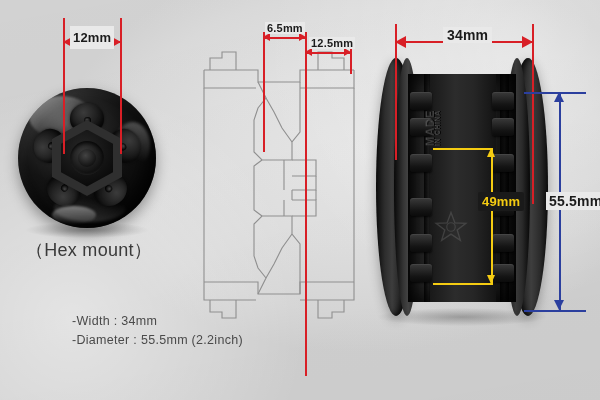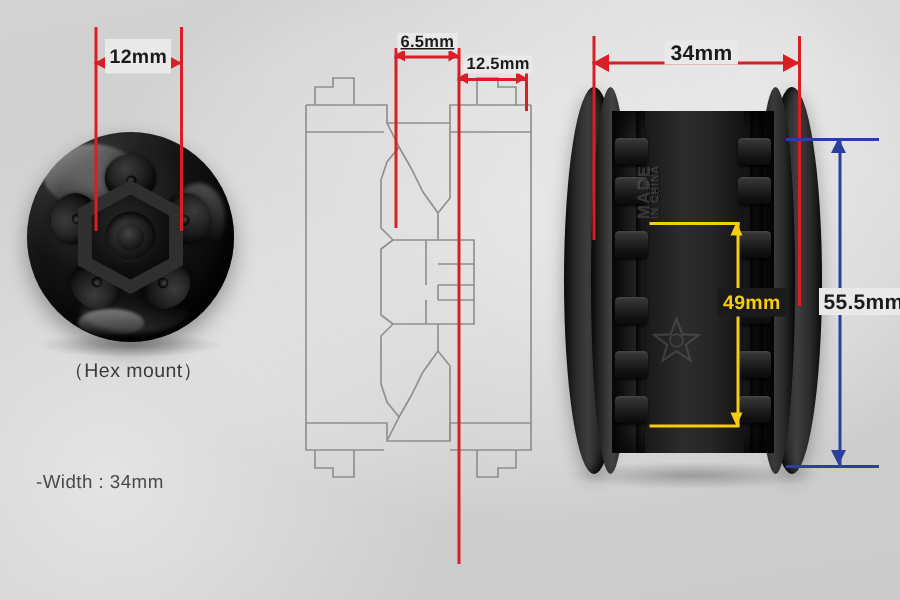--- a/index.html
+++ b/index.html
@@ -107,21 +107,21 @@
     background:linear-gradient(180deg, rgba(200,200,200,.55), rgba(150,150,150,.05));
     filter:blur(1px);
   }
   .hexshadow{
     position:absolute;left:26px;top:222px;width:122px;height:16px;
     border-radius:50%;
     background:radial-gradient(ellipse at center, rgba(0,0,0,.28), rgba(0,0,0,0) 72%);
   }
   #hexcaption{
     position:absolute;left:0;top:238px;width:178px;text-align:center;
-    font-size:13px;color:#3a3a3a;letter-spacing:.3px;
+    font-size:18px;color:#3a3a3a;letter-spacing:.3px;
   }
 
   
   #cadpanel{position:absolute;left:196px;top:46px;width:176px;height:300px;}
   #cadsvg{position:absolute;left:0;top:0;}
 
   
   #sidepanel{position:absolute;left:372px;top:58px;width:180px;height:262px;}
   .rimdisc{
     position:absolute;top:0;width:40px;height:258px;
@@ -180,21 +180,21 @@
     position:absolute;left:6px;top:250px;width:168px;height:18px;
     border-radius:50%;
     background:radial-gradient(ellipse at center, rgba(0,0,0,.26), rgba(0,0,0,0) 72%);
   }
 
   
   #speclist{
     position:absolute;left:24px;top:312px;width:320px;
     font-size:12.5px;line-height:18.5px;color:#4a4a4a;letter-spacing:.3px;
   }
-  #speclist div{white-space:nowrap;}
+  #speclist div{white-space:nowrap;margin-left:48px;}
 </style>
 </head>
 <body>
 
 <div id="stage">
   <div class="bgnoise"></div>
 
   <div id="hexpanel">
 
     <div class="wheelface">
@@ -267,21 +267,21 @@
         <path d="M66,114 L58,120 L58,164 L66,170"></path>
         <path d="M96,144 L96,154"></path>
       </g>
     </svg>
 
     <div class="ext" style="left:67px;top:-14px;height:120px;background:#d81f26;"></div>
     <div class="ext" style="left:109px;top:-14px;height:344px;background:#d81f26;"></div>
     <div class="dimline dim-h" style="left:67px;top:-9px;width:43px;background:#d81f26;"></div>
     <div class="arrow" style="left:67px;top:-13px;border-top:4px solid transparent;border-bottom:4px solid transparent;border-right:7px solid #d81f26;"></div>
     <div class="arrow" style="left:103px;top:-13px;border-top:4px solid transparent;border-bottom:4px solid transparent;border-left:7px solid #d81f26;"></div>
-    <div class="dimlabel" style="left:69px;top:-24px;font-size:11px;color:#1b1b1b;background:#e9e9e9;padding:0 2px;text-decoration:underline;">6.5mm</div>
+    <div class="dimlabel" style="left:69px;top:-24px;font-size:11px;color:#1b1b1b;background:#e9e9e9;padding:0 2px;">6.5mm</div>
 
     <div class="ext" style="left:154px;top:0px;height:28px;background:#d81f26;"></div>
     <div class="dimline dim-h" style="left:109px;top:6px;width:46px;background:#d81f26;"></div>
     <div class="arrow" style="left:109px;top:2px;border-top:4px solid transparent;border-bottom:4px solid transparent;border-right:7px solid #d81f26;"></div>
     <div class="arrow" style="left:148px;top:2px;border-top:4px solid transparent;border-bottom:4px solid transparent;border-left:7px solid #d81f26;"></div>
     <div class="dimlabel" style="left:113px;top:-9px;font-size:11px;color:#1b1b1b;background:#e9e9e9;padding:0 2px;">12.5mm</div>
   </div>
 
   <div id="sidepanel">
 
@@ -339,14 +339,15 @@
 
   <div class="ext-b" style="left:433px;top:148px;width:60px;background:#f5cc12;"></div>
   <div class="ext-b" style="left:433px;top:283px;width:60px;background:#f5cc12;"></div>
   <div class="dimline dim-v" style="left:491px;top:148px;height:136px;background:#f5cc12;"></div>
   <div class="arrow" style="left:487px;top:148px;border-left:4.5px solid transparent;border-right:4.5px solid transparent;border-bottom:9px solid #f5cc12;"></div>
   <div class="arrow" style="left:487px;top:275px;border-left:4.5px solid transparent;border-right:4.5px solid transparent;border-top:9px solid #f5cc12;"></div>
   <div class="dimlabel" style="left:478px;top:192px;font-size:13px;color:#f5cc12;background:#1a1a1a;padding:2px 4px;border-radius:2px;">49mm</div>
 
   <div id="speclist">
     <div>-Width : 34mm</div>
+    <div>-Diameter : 55.5mm (2.2inch)</div>
   </div>
 </div>
 
 </body></html>

